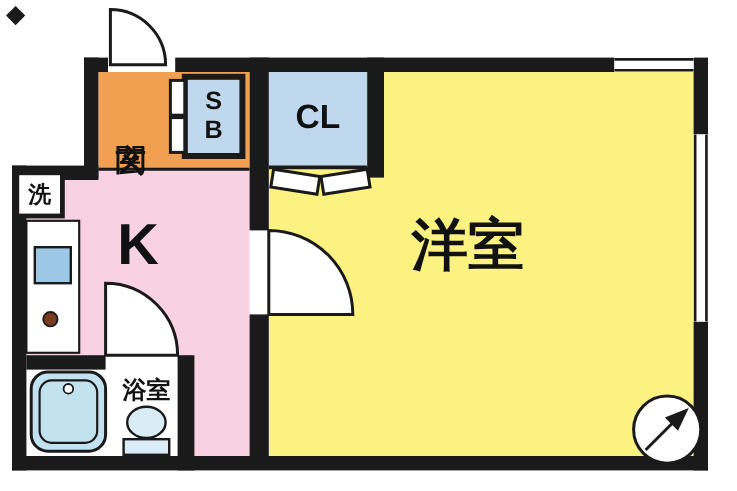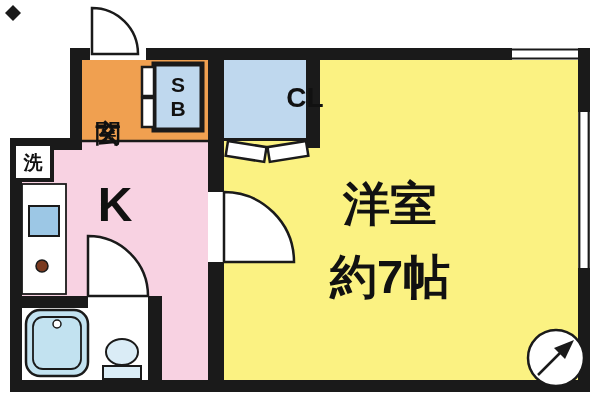--- a/index.html
+++ b/index.html
@@ -24,21 +24,21 @@
   .fix-burner   { fill:var(--c-burner_brown,#7a3a20); stroke:var(--c-wall,#1a1a1a); }
 
   
   .lbl {
     position:absolute; display:flex; align-items:center; justify-content:center;
     color:#111; font-weight:700; line-height:1; white-space:nowrap; z-index:3;
   }
   .vert { writing-mode:vertical-rl; text-orientation:upright; letter-spacing:2px; }
   .lbl-genkan   { left:86px;  top:62px;  width:44px;  height:78px;  font-size:25px; }
   .lbl-sb       { left:160px; top:66px;  width:36px;  height:62px;  font-size:21px; letter-spacing:1px; }
-  .lbl-cl       { left:224px; top:58px;  width:82px;  height:80px;  font-size:28px;padding-left:40px; }
+  .lbl-cl       { left:224px; top:58px;  width:82px;  height:80px;  font-size:28px; }
   .lbl-laundry  { left:14px;  top:144px; width:38px;  height:36px;  font-size:19px; }
   .lbl-kitchen  { left:22px;  top:162px; width:186px; height:86px;  font-size:48px; }
   .lbl-western1 { left:250px; top:174px; width:280px; height:58px;  font-size:47px; }
   .lbl-western2 { left:250px; top:246px; width:280px; height:60px;  font-size:47px; }
   .lbl-bath     { left:88px;  top:314px; width:68px;  height:24px;  font-size:20px; }
 </style>
 </head>
 <body>
 
 <div class="plan">
@@ -117,14 +117,14 @@
 
     <polygon class="wall" points="13,5 21,13 13,21 5,13"></polygon>
   </svg>
 
   <div class="lbl lbl-genkan vert">玄関</div>
   <div class="lbl lbl-sb vert">SB</div>
   <div class="lbl lbl-cl">CL</div>
   <div class="lbl lbl-laundry">洗</div>
   <div class="lbl lbl-kitchen">K</div>
   <div class="lbl lbl-western1">洋室</div>
-  <div class="lbl lbl-western2">約7帖</div>
+  <div class="lbl lbl-bath">浴室</div>
 </div>
 
 </body></html>

